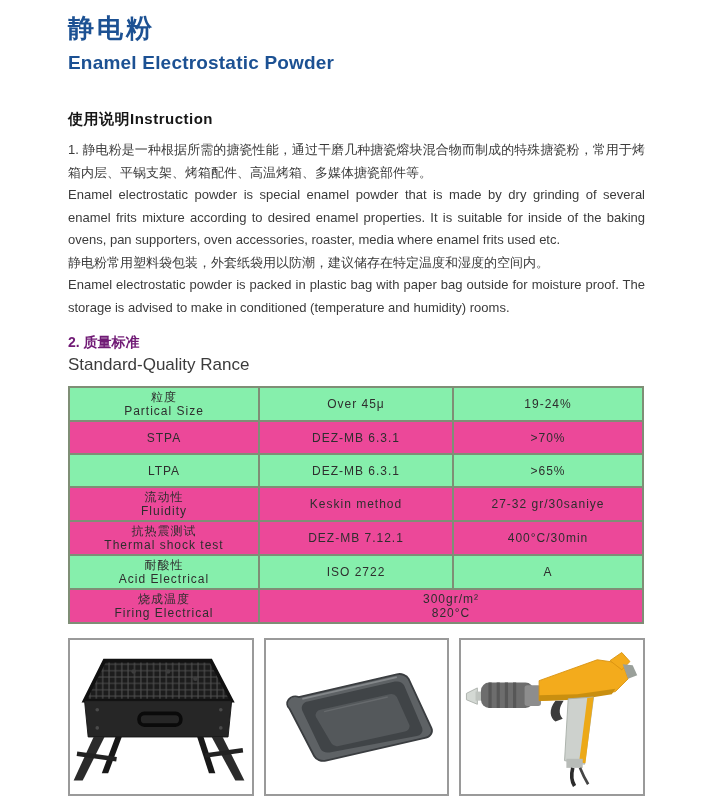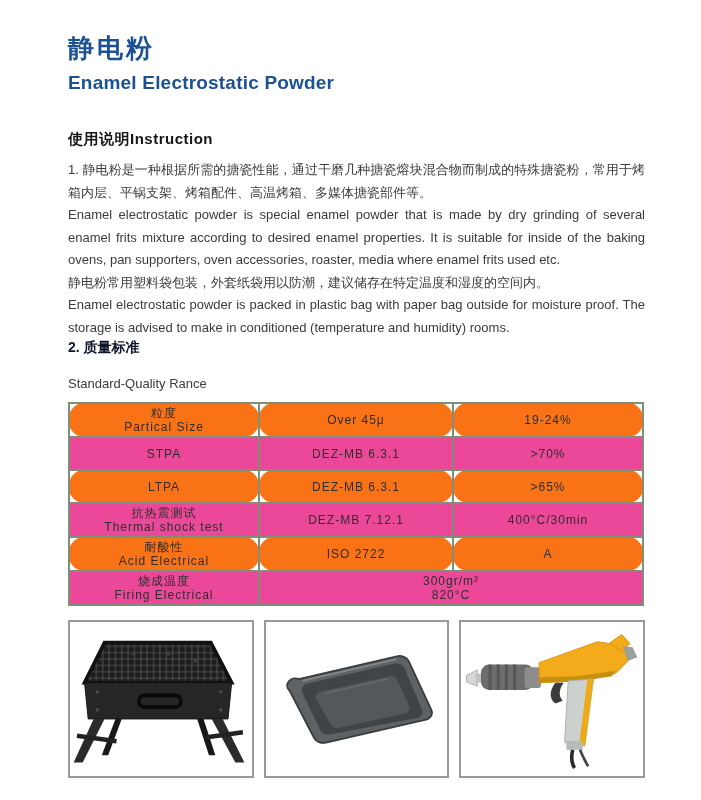--- a/index.html
+++ b/index.html
@@ -13,21 +13,20 @@
     font-family: "Liberation Sans", "DejaVu Sans", sans-serif;
     color: #3a3a3a;
     padding: 13px 56px 0 68px;
   }
   .title-zh {
     font-size: 26px;
     font-weight: bold;
     color: #1c5193;
     letter-spacing: 3px;
     line-height: 1.2;
-    margin-top: 20px;
   }
   .title-en {
     font-size: 19px;
     font-weight: bold;
     color: #1c5193;
     margin-top: 8px;
     letter-spacing: 0.2px;
   }
   .section-heading {
     margin-top: 36px;
@@ -37,47 +36,48 @@
     letter-spacing: 0.5px;
   }
   .para {
     font-size: 13px;
     line-height: 22.5px;
     text-align: justify;
     color: #3b3b3b;
   }
   .para.first { margin-top: 10px; }
   .quality-heading {
+    margin-top: 15px;
     font-size: 14px;
     font-weight: bold;
-    color: #0f172a;
+    color: #701a75;
   }
   .quality-sub {
-    margin-top: 19px;
-    font-size: 13px;
+    margin-top: 3px;
+    font-size: 17px;
     color: #3b3b3b;
   }
   table.spec {
     margin-top: 11px;
     width: 574px;
     border-collapse: collapse;
     table-layout: fixed;
   }
   table.spec td {
     border: 2px solid #7f8e76;
     height: 33px;
     text-align: center;
     vertical-align: middle;
     font-size: 12px;
     color: #2e2e2e;
     letter-spacing: 1px;
     line-height: 14px;
     padding: 2px 4px;
   }
-  tr.row-light td { background: #f97316; border-radius: 15px; }
+  tr.row-light td { background: #86efac; }
   tr.row-dark td  { background: #ec4899; }
   .gallery {
     margin-top: 14px;
     display: flex;
     gap: 10px;
   }
   .photo-box {
     width: 188px;
     height: 158px;
     border: 2px solid #9a9a9a;
@@ -130,20 +130,28 @@
         <td>DEZ-MB 6.3.1</td>
         <td>&gt;70%</td>
       </tr>
       <tr class="row-light">
         <td>
           <div>LTPA</div>
           <div></div>
         </td>
         <td>DEZ-MB 6.3.1</td>
         <td>&gt;65%</td>
+      </tr>
+      <tr class="row-dark">
+        <td>
+          <div>流动性</div>
+          <div>Fluidity</div>
+        </td>
+        <td>Keskin method</td>
+        <td>27-32 gr/30saniye</td>
       </tr>
       <tr class="row-dark">
         <td>
           <div>抗热震测试</div>
           <div>Thermal shock test</div>
         </td>
         <td>DEZ-MB 7.12.1</td>
         <td>400°C/30min</td>
       </tr>
       <tr class="row-light">

